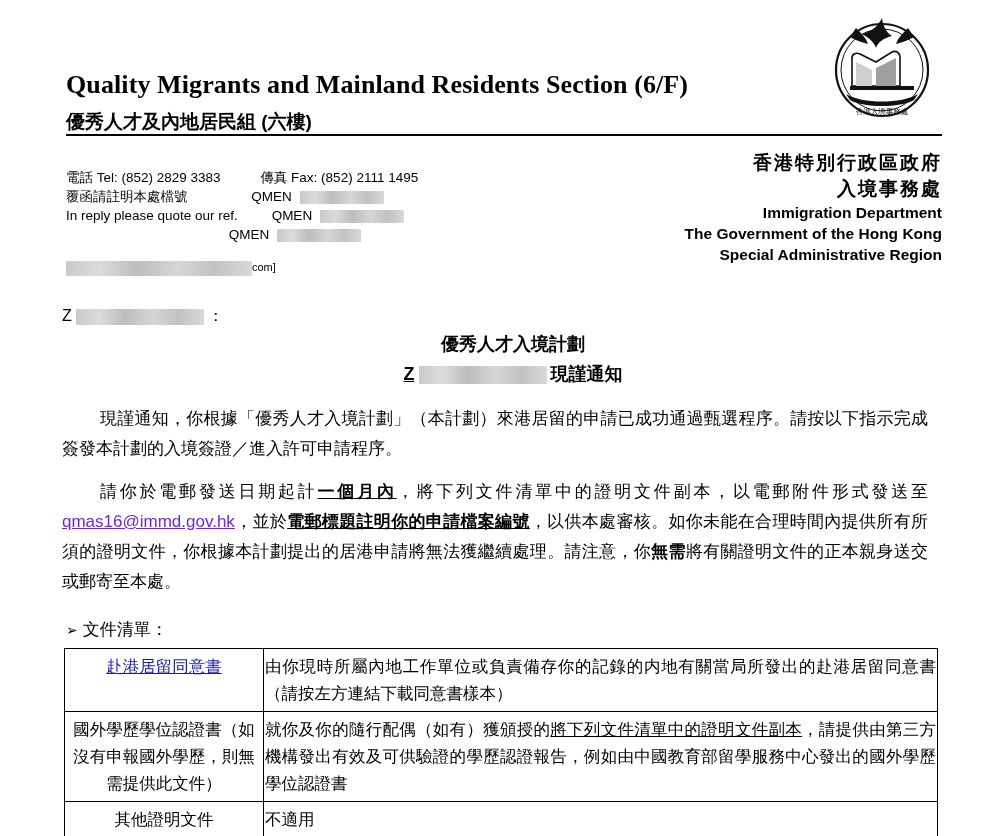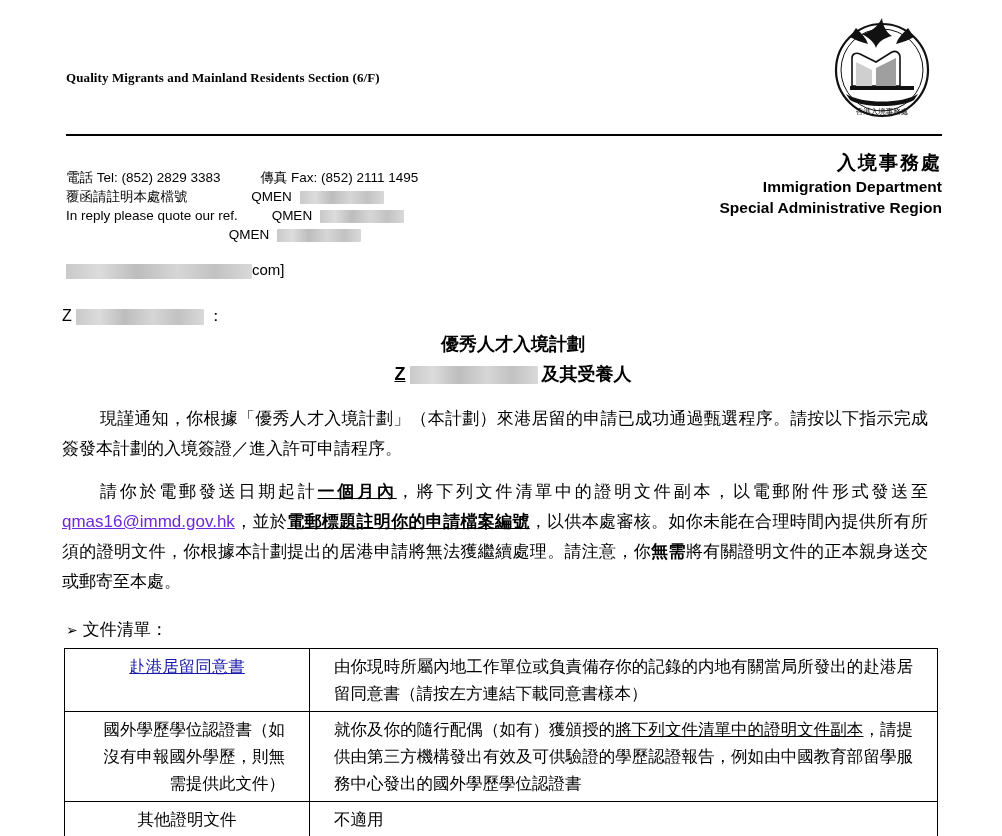--- a/index.html
+++ b/index.html
@@ -34,21 +34,21 @@
   
   .header-block {
     position: absolute;
     top: 70px;
     left: 66px;
     width: 700px;
   }
   .header-en {
     font-family: "Liberation Serif", serif;
     font-weight: bold;
-    font-size: 13px;
+    font-size: 26px;
     letter-spacing: 0.1px;
     white-space: nowrap;
   }
   .header-zh {
     font-family: "Liberation Sans", sans-serif;
     font-weight: bold;
     font-size: 19px;
     margin-top: 9px;
     white-space: nowrap;
   }
@@ -108,21 +108,21 @@
     line-height: 21px;
     margin-top: 0;
   }
 
   
   .email-line {
     position: absolute;
     top: 261px;
     left: 66px;
     font-family: "Liberation Sans", sans-serif;
-    font-size: 15px;
+    font-size: 11px;
     white-space: nowrap;
   }
   .email-line .bracket { font-family: "Liberation Sans", sans-serif; }
   .salutation {
     position: absolute;
     top: 306px;
     left: 62px;
     font-family: "Liberation Sans", sans-serif;
     font-size: 16px;
     white-space: nowrap;
@@ -184,29 +184,29 @@
     position: absolute;
     top: 648px;
     left: 64px;
     width: 874px;
     border-collapse: collapse;
     font-family: "Liberation Sans", sans-serif;
     font-size: 16.5px;
   }
   table.doc-table td {
     border: 1px solid #000;
-    padding: 4px 24px;
+    padding: 4px 1px;
     vertical-align: top;
     line-height: 27px;
   }
   td.col-left {
     width: 196px;
     text-align: center;
   }
-  td.col-left.lefty { text-align: right; }
+  td.col-left.lefty { text-align: center; }
   td.col-right { text-align: justify; }
   .cell-link {
     color: #1a1aa8;
     text-decoration: underline;
   }
 </style>
 </head>
 <body>
 
 <div class="page">
@@ -222,20 +222,21 @@
       <path d="M34 78 L34 54 L50 62 L50 78 Z" fill="#cfcfcf"></path>
       <path d="M54 78 L54 60 L74 50 L74 78 Z" fill="#9f9f9f"></path>
       <rect x="28" y="78" width="64" height="4" fill="#111"></rect>
       <path d="M24 86 C40 96 80 96 96 86 L92 92 C78 100 42 100 28 92 Z" fill="#111"></path>
       <text x="60" y="106" font-size="7.5" text-anchor="middle" fill="#111" font-family="Liberation Sans, sans-serif">香港入境事務處</text>
     </svg>
   </div>
 
   <div class="header-block">
     <div class="header-en">Quality Migrants and Mainland Residents Section (6/F)</div>
+    <div class="header-zh">優秀人才及內地居民組 (六樓)</div>
   </div>
   <div class="rule"></div>
 
   <div class="contact">
     <div class="row">
       <span class="tel-label">電話 Tel: (852) 2829 3383</span>
       <span class="fax-label">傳真 Fax: (852) 2111 1495</span>
     </div>
     <div class="ref-row">
       <span>覆函請註明本處檔號</span>
@@ -248,37 +249,39 @@
       <span class="redact" style="width:84px;height:13px;margin-left:4px;"></span>
     </div>
     <div class="ref-row">
       <span style="display:inline-block;width:129px;"></span>
       <span class="qmen-col" style="margin-left:30px;">QMEN</span>
       <span class="redact" style="width:84px;height:13px;margin-left:4px;"></span>
     </div>
   </div>
 
   <div class="dept">
+    <div class="zh">香港特別行政區政府</div>
     <div class="zh">入境事務處</div>
     <div class="en">Immigration Department</div>
+    <div class="en">The Government of the Hong Kong</div>
     <div class="en">Special Administrative Region</div>
   </div>
 
   <div class="email-line">
     <span class="redact" style="width:186px;height:15px;"></span><span class="bracket">com]</span>
   </div>
 
   <div class="salutation">
     <span>Z</span><span class="redact" style="width:128px;height:16px;margin:0 4px;"></span><span>：</span>
   </div>
 
   <div class="subject">
     <div>優秀人才入境計劃</div>
     <div class="line2">
-      <span class="underline-part">Z</span><span class="redact" style="width:128px;height:18px;margin:0 4px;"></span><span>及其受養人</span>
+      <span class="underline-part">Z</span><span class="redact" style="width:128px;height:18px;margin:0 4px;"></span><span>現謹通知</span>
     </div>
   </div>
 
   <div class="body">
     <p>現謹通知，你根據「優秀人才入境計劃」（本計劃）來港居留的申請已成功通過甄選程序。請按以下指示完成簽發本計劃的入境簽證／進入許可申請程序。</p>
     <p><span>請你於電郵發送日期起計</span><span class="bu">一個月內</span><span>，將下列文件清單中的證明文件副本，以電郵附件形式發送至 </span><a class="link" href="#">qmas16@immd.gov.hk</a><span>，並於</span><span class="bu">電郵標題註明你的申請檔案編號</span><span>，以供本處審核。如你未能在合理時間內提供所有所須的證明文件，你根據本計劃提出的居港申請將無法獲繼續處理。請注意，你</span><span class="b">無需</span><span>將有關證明文件的正本親身送交或郵寄至本處。</span></p>
   </div>
 
   <div class="checklist-head">
     <span class="arrow">➢</span><span>文件清單：</span>

